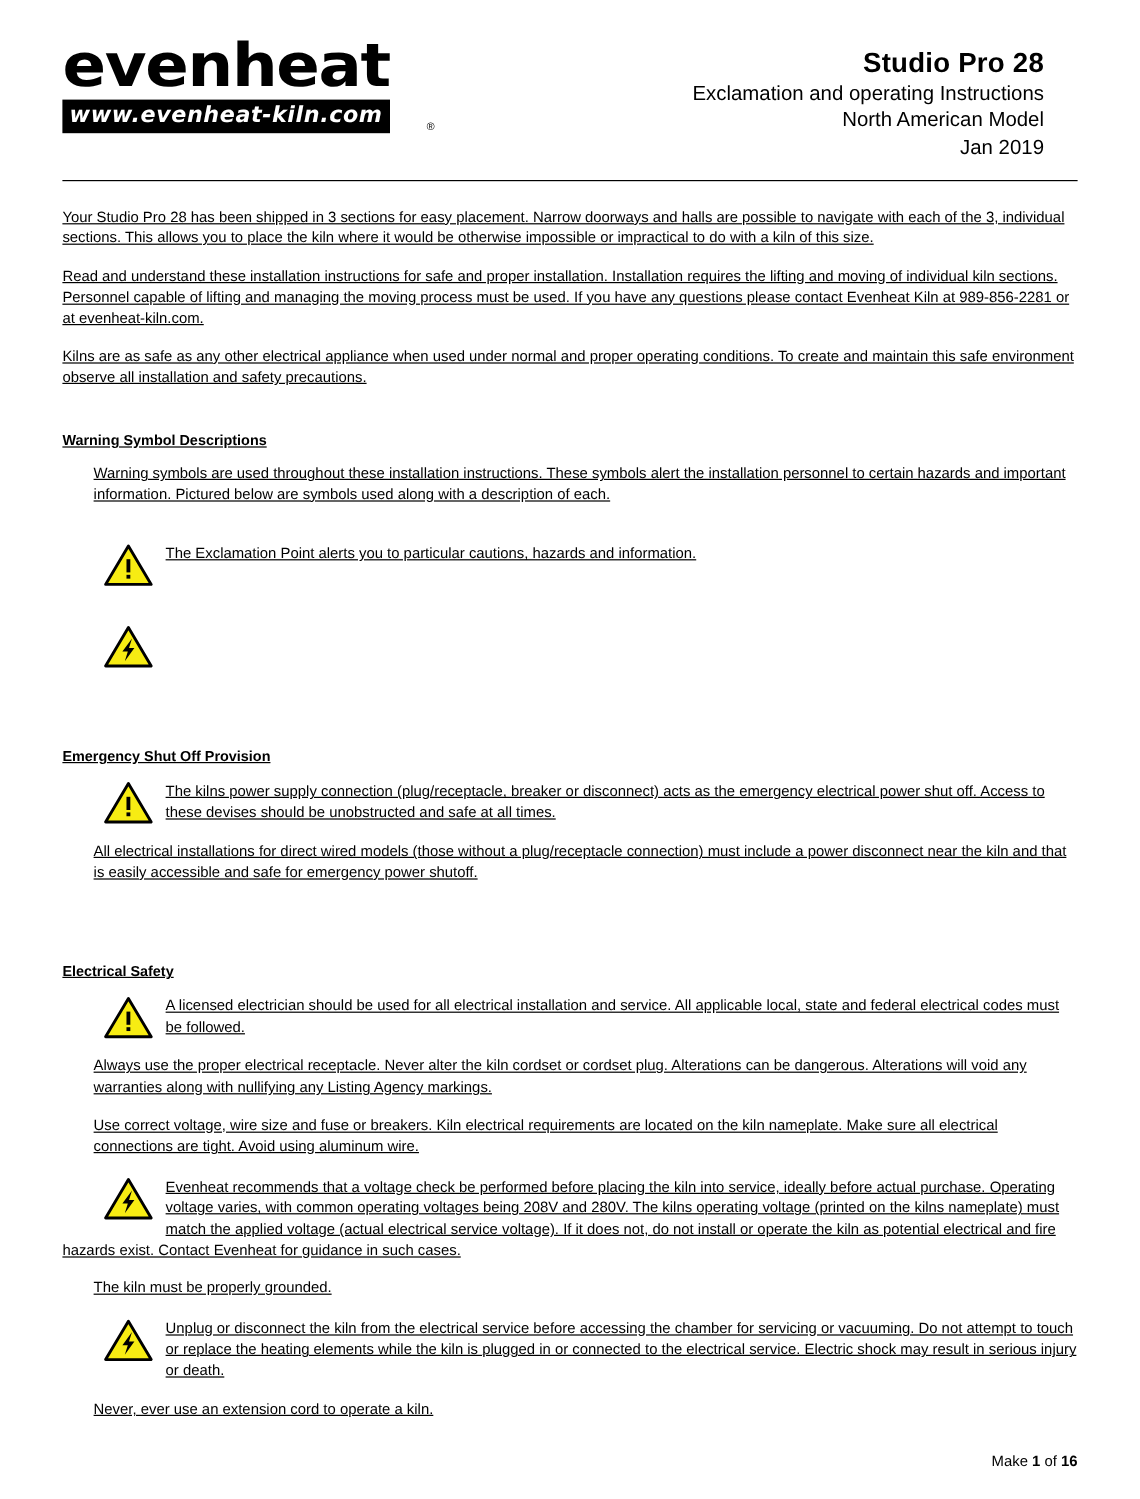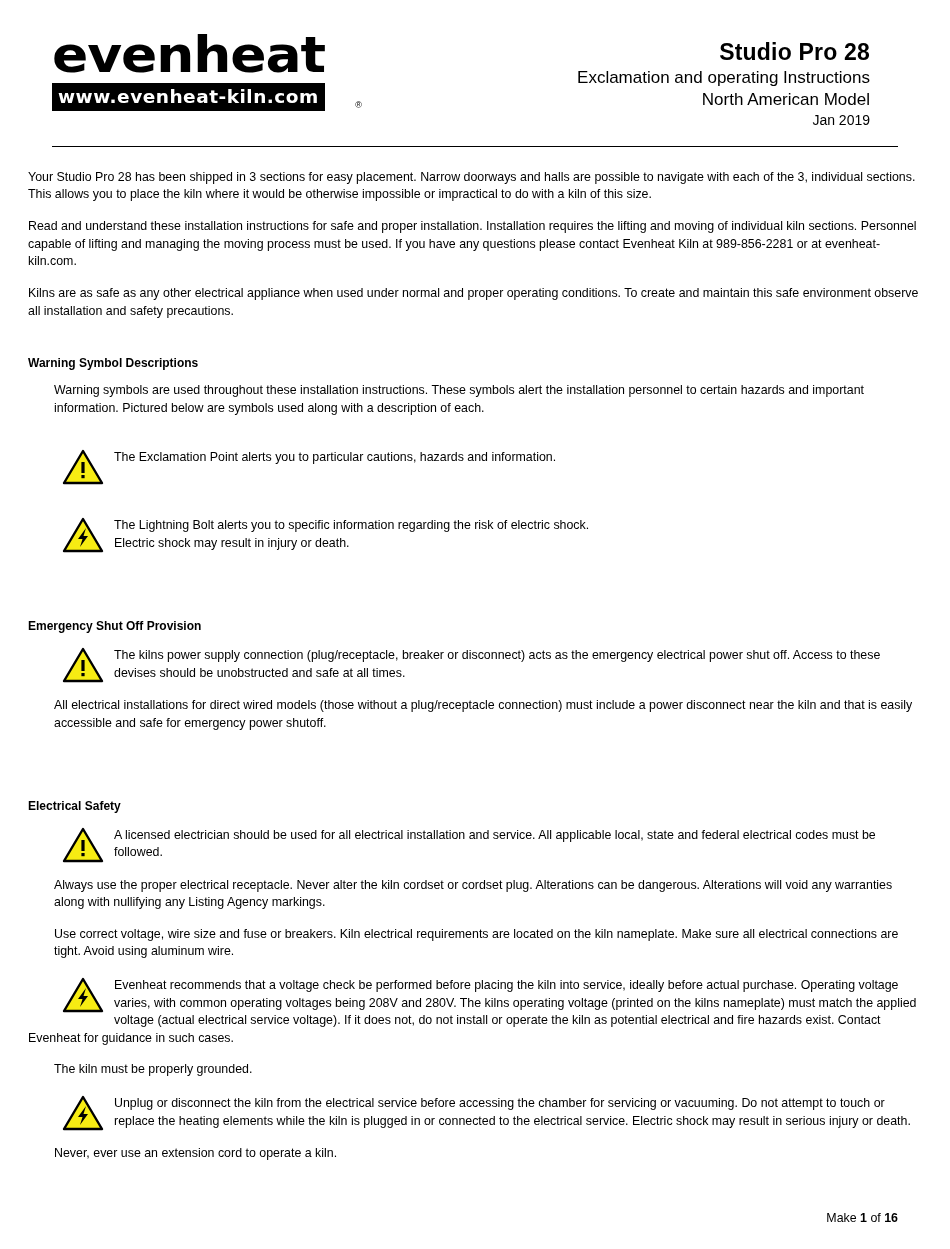--- a/index.html
+++ b/index.html
@@ -42,20 +42,21 @@
     line-height: 1.02;
     color: #000;
     transform: scaleX(1.07);
     transform-origin: left center;
     white-space: nowrap;
   }
   .logo-url-wrap {
     margin-top: 2px;
     position: relative;
     width: 296px;
+    font-style: italic;
   }
   .logo-url {
     font-family: "DejaVu Sans", sans-serif;
     font-weight: bold;
     font-size: 18.5px;
     letter-spacing: 0.5px;
     color: #ffffff;
     background: #000000;
     padding: 3px 6px 4px 6px;
     display: inline-block;
@@ -82,33 +83,34 @@
   }
   .doc-sub {
     font-size: 17px;
     font-weight: normal;
   }
   .doc-sub2 {
     font-size: 17px;
     font-weight: normal;
   }
   .doc-date {
-    font-size: 14px;
+    font-size: 17px;
     font-weight: normal;
     margin-top: 1px;
   }
   .hrule {
     margin: 16px 52px 0 52px;
     border-top: 1px solid #000;
     height: 0;
   }
   
   .content {
-    padding: 0 28px;
+    padding: 0 52px;
     box-sizing: border-box;
+    text-decoration: underline;
   }
   p, .para {
     font-size: 12.4px;
     line-height: 1.42;
     margin: 0 0 14px 0;
     text-align: left;
   }
   .intro {
     margin-top: 22px;
   }
@@ -211,24 +213,20 @@
 
     <div class="spacer-lg"></div>
 
     <div class="warn-row">
       <div class="warn-icon">
         <svg class="tri" width="42" height="36" viewBox="0 0 42 36" aria-hidden="true">
           <polygon points="21,2 40,34 2,34" fill="#F7EC13" stroke="#000000" stroke-width="2.4" stroke-linejoin="round"></polygon>
           <polygon points="24,11 16,22 20.5,22 18,30 26,19 21.5,19" fill="#000000"></polygon>
         </svg>
       </div>
-      <div class="warn-text">
-        <div>The Lightning Bolt alerts you to specific information regarding the risk of electric shock.</div>
-        <div>Electric shock may result in injury or death.</div>
-      </div>
     </div>
 
     <div class="spacer-lg"></div>
 
     <div class="h-sub">Emergency Shut Off Provision</div>
 
     <div class="warn-row">
       <div class="warn-icon">
         <svg class="tri" width="42" height="36" viewBox="0 0 42 36" aria-hidden="true">
           <polygon points="21,2 40,34 2,34" fill="#F7EC13" stroke="#000000" stroke-width="2.4" stroke-linejoin="round"></polygon>

